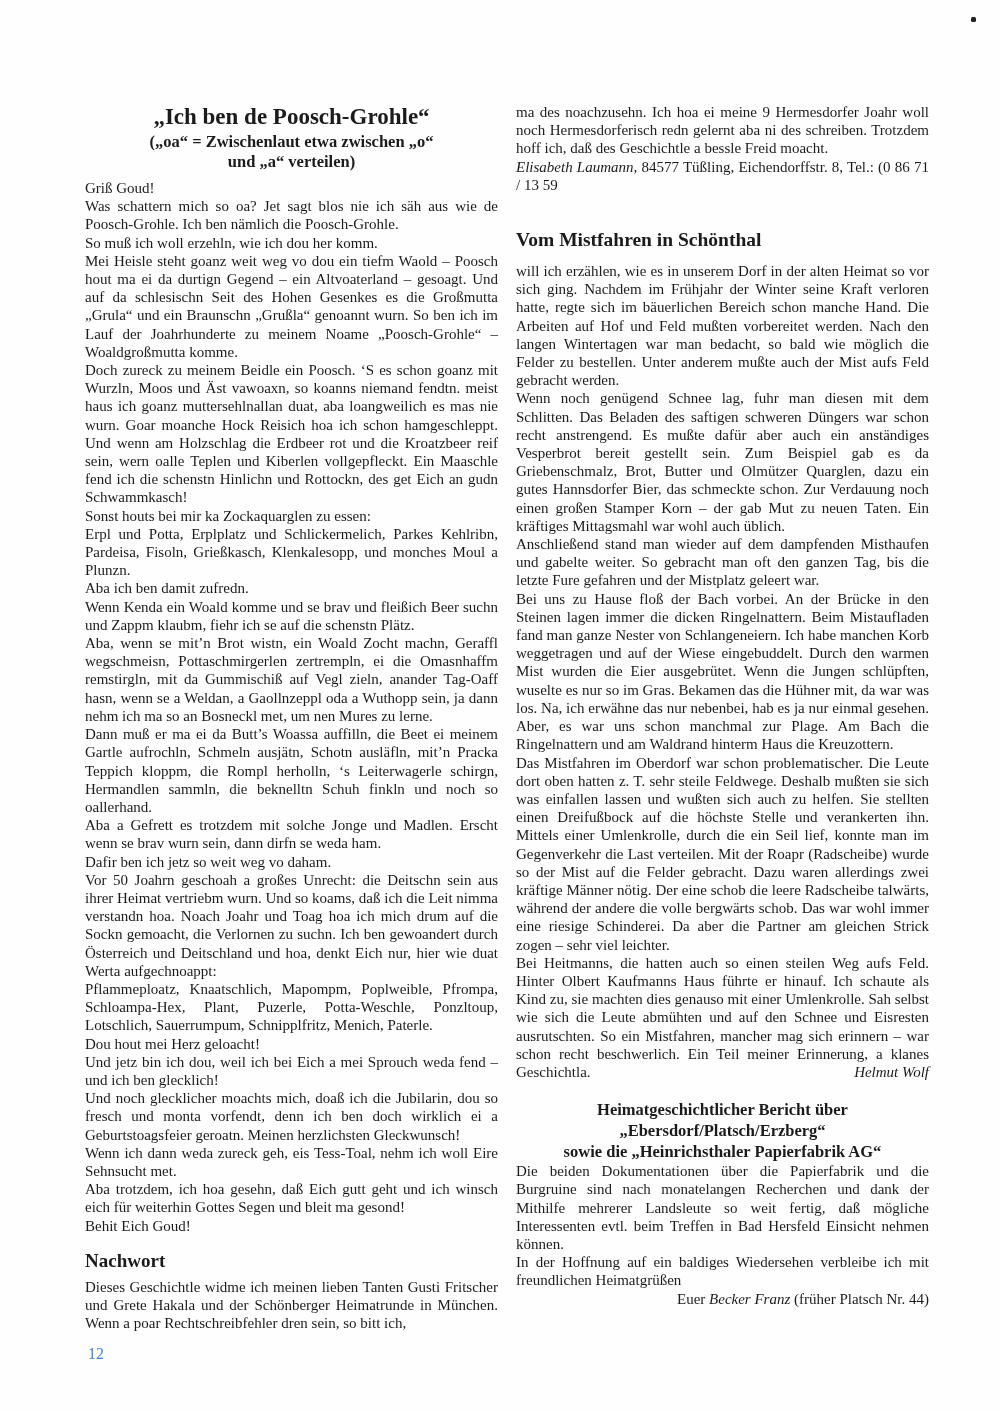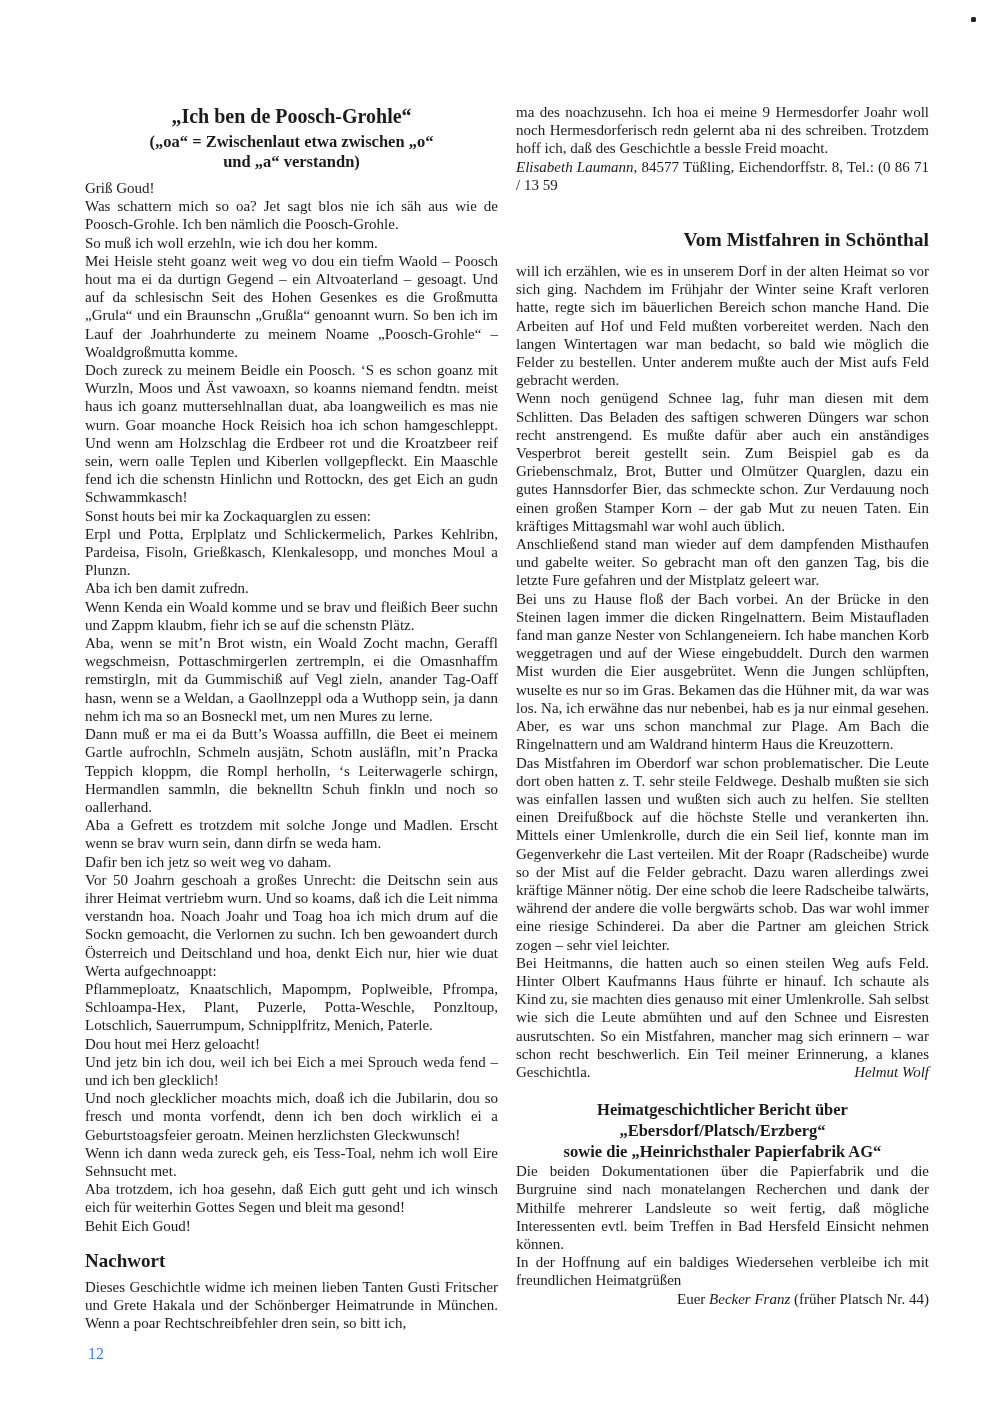--- a/index.html
+++ b/index.html
@@ -9,45 +9,45 @@
     background:#fefefe;
     font-family:"Liberation Serif","DejaVu Serif",serif;
     color:#1b1b1b;
     overflow:hidden;
   }
   .col { position:absolute; top:103px; width:413px; font-size:15px; line-height:18.2px; }
   .col.left  { left:85px;  }
   .col.right { left:516px; }
 
   .blk { margin:0; text-align:justify; }
-  .blk.title    { font-size:20px; line-height:27px; font-weight:700; text-align:center; margin-bottom:2px; }
+  .blk.title    { font-size:23px; line-height:27px; font-weight:700; text-align:center; margin-bottom:2px; }
   .blk.subtitle { font-size:16.5px; line-height:20px; font-weight:700; text-align:center; }
   .blk.subtitle + .blk.body { margin-top:7px; }
-  .blk.h2 { font-size:19.5px; line-height:24px; font-weight:700; text-align:right; margin:34px 0 10px; }
+  .blk.h2 { font-size:19.5px; line-height:24px; font-weight:700; text-align:left; margin:34px 0 10px; }
   .blk.h3 { font-size:19px; line-height:20px; font-weight:700; text-align:left; margin:16px 0 7px; }
   .blk.h4 { font-size:16.5px; line-height:21px; font-weight:700; text-align:center; }
   .blk.h4.first { margin-top:18px; }
   .blk.h4.last  { }
   .blk.right { text-align:right; }
 
   .it  { font-style:italic; }
   .sig { float:right; font-style:italic; }
 
   .page-number { position:absolute; left:88px; top:1345px; font-size:16px; color:#3b82f6; }
   .corner-dot  { position:absolute; left:971px; top:17px; width:5px; height:5px; background:#222; border-radius:1.5px; }
 </style>
 </head>
 <body>
 
 <div class="page">
   <span class="corner-dot"></span>
   <div class="col left">
       <div class="blk title"><span>„Ich ben de Poosch-Grohle“</span></div>
       <div class="blk subtitle"><span>(„oa“ = Zwischenlaut etwa zwischen „o“</span></div>
-      <div class="blk subtitle"><span>und „a“ verstandn)</span></div>
+      <div class="blk subtitle"><span>und „a“ verteilen)</span></div>
       <div class="blk body"><span>Griß Goud!</span></div>
       <div class="blk body"><span>Was schattern mich so oa? Jet sagt blos nie ich säh aus wie de Poosch-Grohle. Ich ben nämlich die Poosch-Grohle.</span></div>
       <div class="blk body"><span>So muß ich woll erzehln, wie ich dou her komm.</span></div>
       <div class="blk body"><span>Mei Heisle steht goanz weit weg vo dou ein tiefm Waold – Poosch hout ma ei da durtign Gegend – ein Altvoaterland – gesoagt. Und auf da schlesischn Seit des Hohen Gesenkes es die Großmutta „Grula“ und ein Braunschn „Grußla“ genoannt wurn. So ben ich im Lauf der Joahrhunderte zu meinem Noame „Poosch-Grohle“ – Woaldgroßmutta komme.</span></div>
       <div class="blk body"><span>Doch zureck zu meinem Beidle ein Poosch. ‘S es schon goanz mit Wurzln, Moos und Äst vawoaxn, so koanns niemand fendtn. meist haus ich goanz muttersehlnallan duat, aba loangweilich es mas nie wurn. Goar moanche Hock Reisich hoa ich schon hamgeschleppt. Und wenn am Holzschlag die Erdbeer rot und die Kroatzbeer reif sein, wern oalle Teplen und Kiberlen vollgepfleckt. Ein Maaschle fend ich die schenstn Hinlichn und Rottockn, des get Eich an gudn Schwammkasch!</span></div>
       <div class="blk body"><span>Sonst houts bei mir ka Zockaquarglen zu essen:</span></div>
       <div class="blk body"><span>Erpl und Potta, Erplplatz und Schlickermelich, Parkes Kehlribn, Pardeisa, Fisoln, Grießkasch, Klenkalesopp, und monches Moul a Plunzn.</span></div>
       <div class="blk body"><span>Aba ich ben damit zufredn.</span></div>
       <div class="blk body"><span>Wenn Kenda ein Woald komme und se brav und fleißich Beer suchn und Zappm klaubm, fiehr ich se auf die schenstn Plätz.</span></div>
       <div class="blk body"><span>Aba, wenn se mit’n Brot wistn, ein Woald Zocht machn, Geraffl wegschmeisn, Pottaschmirgerlen zertrempln, ei die Omasnhaffm remstirgln, mit da Gummischiß auf Vegl zieln, anander Tag-Oaff hasn, wenn se a Weldan, a Gaollnzeppl oda a Wuthopp sein, ja dann nehm ich ma so an Bosneckl met, um nen Mures zu lerne.</span></div>

